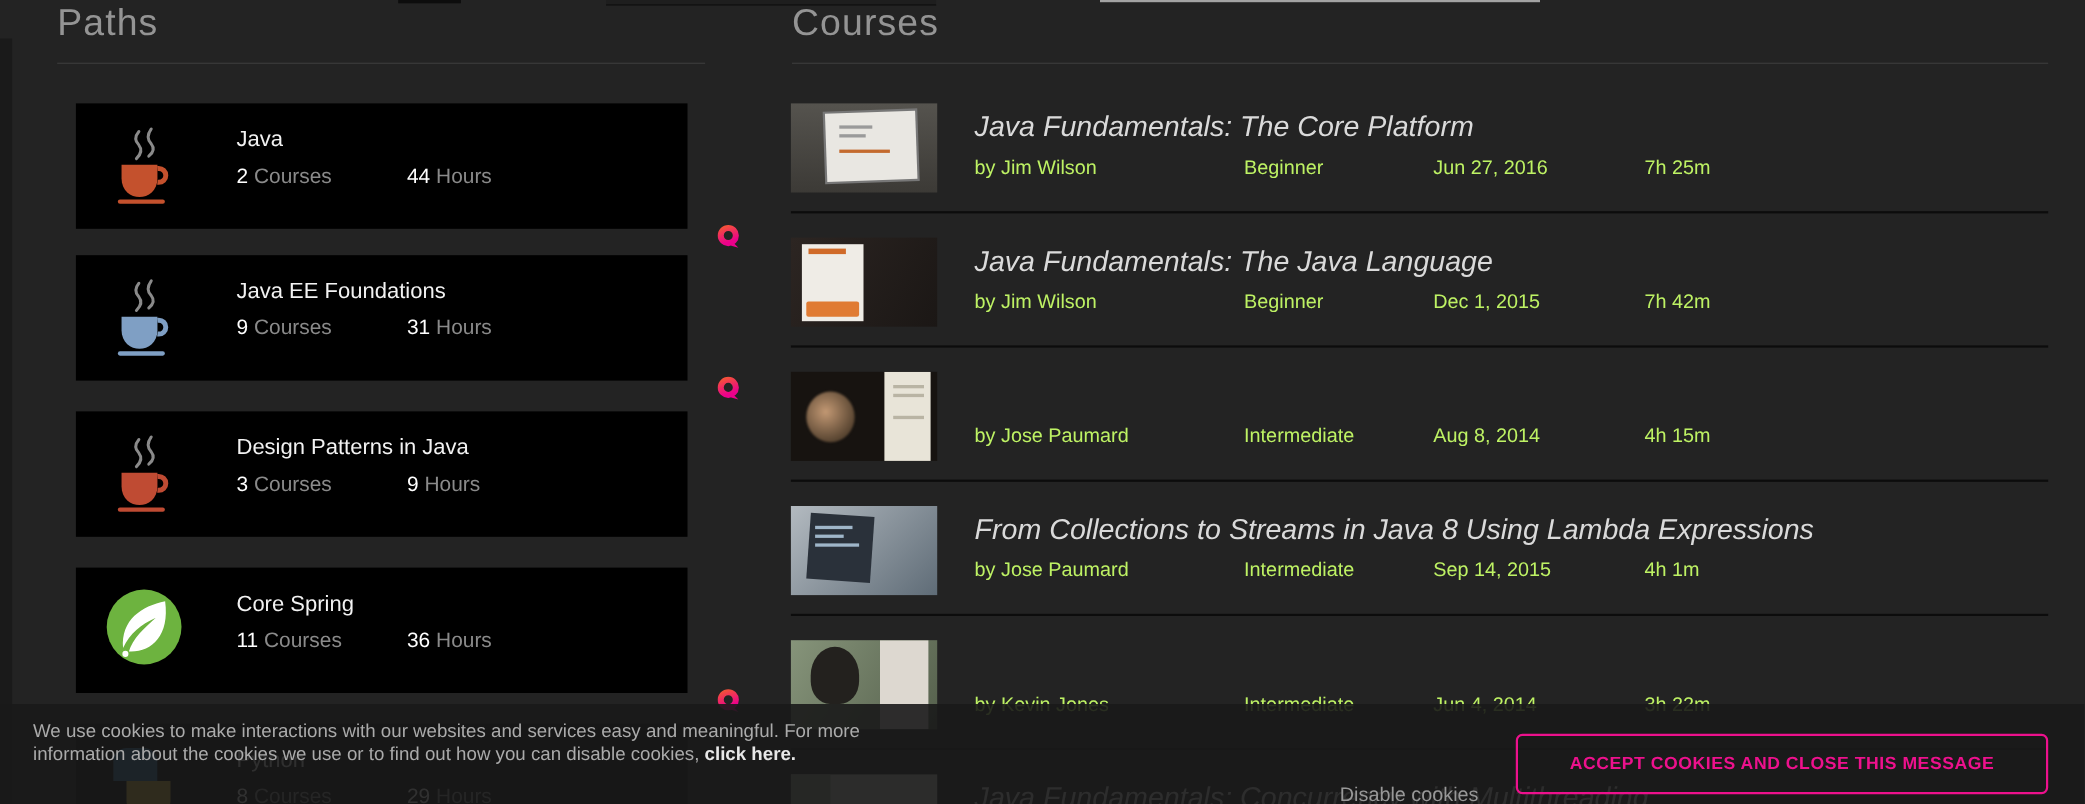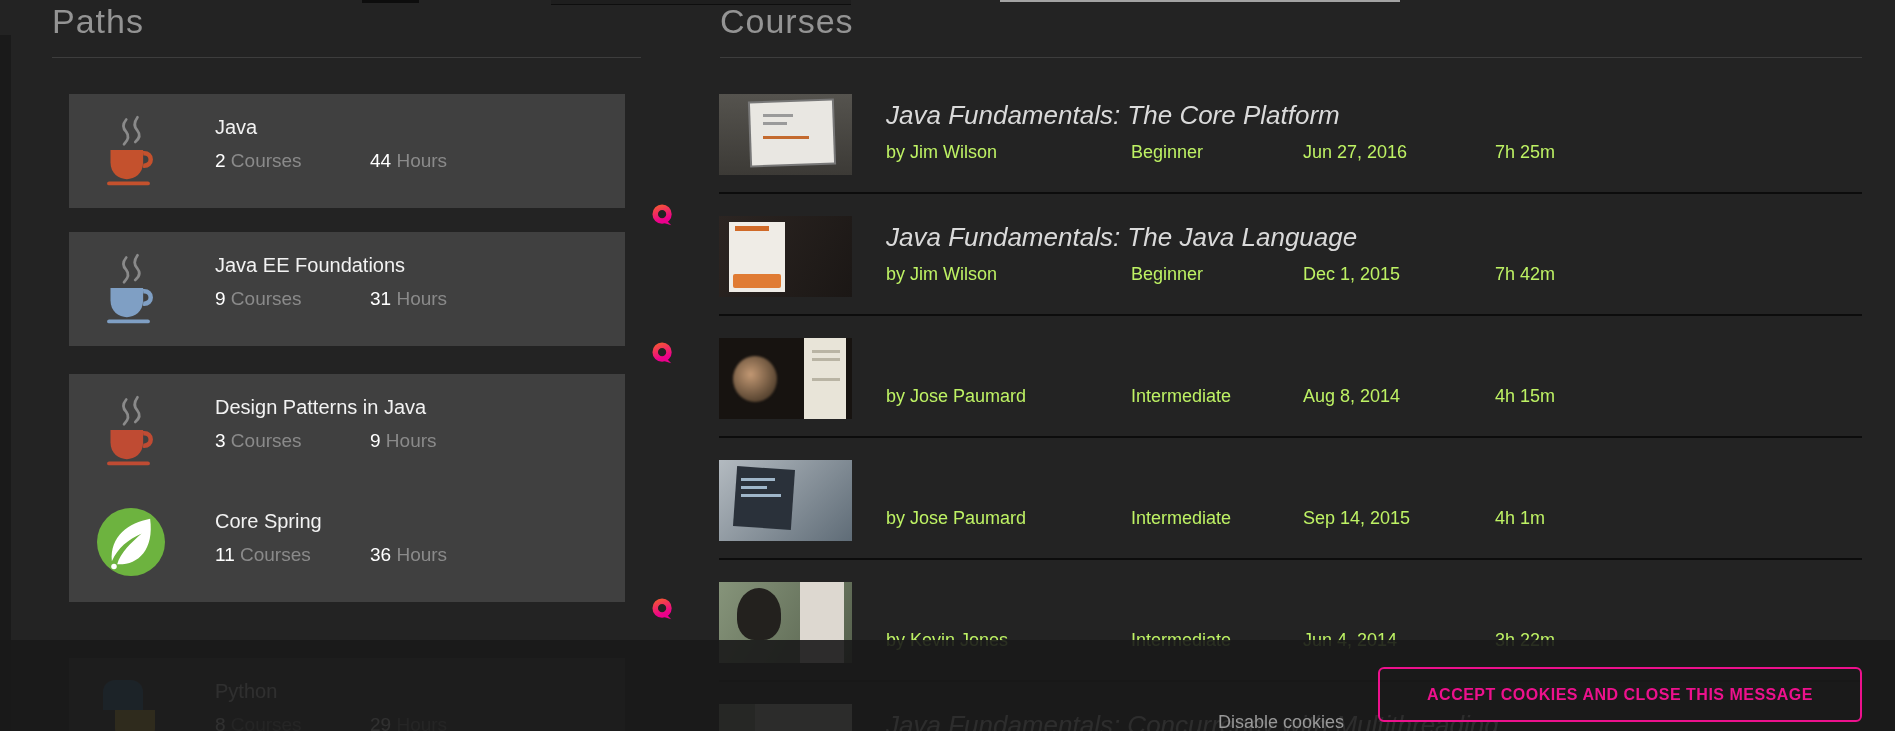--- a/index.html
+++ b/index.html
@@ -22,21 +22,21 @@
   .section-title {
     position:absolute; top:2px;
     font-size:34px; font-weight:300; letter-spacing:1px;
     color:#949494;
   }
   .sec-divider { position:absolute; top:57px; height:1px; background:#3d3d3d; }
 
   
   .path-card {
     position:absolute; left:69px; width:556px; height:114px;
-    background:#404040; cursor:pointer;
+    background:#000000; cursor:pointer;
   }
   .pc-icon { position:absolute; left:28px; top:20px; width:72px; height:74px; }
   .pc-title { position:absolute; left:146px; top:22px; font-size:20px; color:#f2f2f2; }
   .pc-meta  { position:absolute; left:146px; top:56px; font-size:19px; color:#8a8a8a; }
   .pc-meta .grp2 { position:absolute; left:155px; top:0; white-space:nowrap; }
   .pc-meta .num { color:#ffffff; }
   .pc-pathicon { position:absolute; left:437px; top:54px; width:22px; height:24px; }
 
   
   .spring-circle {
@@ -178,21 +178,21 @@
       <rect x="9" y="59" width="38" height="3.5" rx="1.7" fill="currentColor"></rect>
     </svg>
   </span>
   <div class="pc-title">Design Patterns in Java</div>
   <div class="pc-meta">
     <span><span class="num">3</span> <span>Courses</span></span>
     <span class="grp2"><span class="num">9</span> <span>Hours</span></span>
   </div>
 </div>
 
-<div class="path-card" style="top:488px">
+<div class="path-card" style="top:516px">
   <span class="pc-icon">
     <div class="spring-circle">
       <svg viewBox="0 0 64 64" width="68" height="68">
         <path d="M50 10 C30 14 12 26 14 50 C20 37 29 30 42 24 C32 33 22 42 19 53 C38 54 54 40 50 10 Z" fill="#ffffff"></path>
         <circle cx="16" cy="55" r="2.6" fill="#ffffff"></circle>
       </svg>
     </div>
   </span>
   <div class="pc-title">Core Spring</div>
   <div class="pc-meta">
@@ -275,20 +275,21 @@
 </div>
 <div class="course-divider" style="top:436px"></div>
 
 <div class="course-row" style="top:460px">
   <div class="thumb t4">
       <div class="scr"></div>
       <div class="cl cl1"></div>
       <div class="cl cl2"></div>
       <div class="cl cl3"></div>
     </div>
+  <div class="c-title">From Collections to Streams in Java 8 Using Lambda Expressions</div>
   <div class="c-meta">
     <span class="c-author">by Jose Paumard</span>
     <span class="c-level">Intermediate</span>
     <span class="c-date">Sep 14, 2015</span>
     <span class="c-duration">4h 1m</span>
   </div>
 </div>
 <div class="course-divider" style="top:558px"></div>
 
 <div class="course-row" style="top:582px">
@@ -306,15 +307,19 @@
 <div class="course-divider" style="top:680px"></div>
 
 <div class="course-row" style="top:704px">
   <div class="thumb t6">
       <div class="strip"></div>
     </div>
   <div class="c-title">Java Fundamentals: Concurrency with Multithreading</div>
 </div>
 
 <div class="cookie-banner">
+  <div class="cb-text">
+    <span>We use cookies to make interactions with our websites and services easy and meaningful. For more</span><br>
+    <span>information about the cookies we use or to find out how you can disable cookies, </span><span class="cb-click">click here.</span>
+  </div>
   <span class="cb-disable">Disable cookies</span>
   <button class="cb-accept">ACCEPT COOKIES AND CLOSE THIS MESSAGE</button>
 </div>
 
 </body></html>

